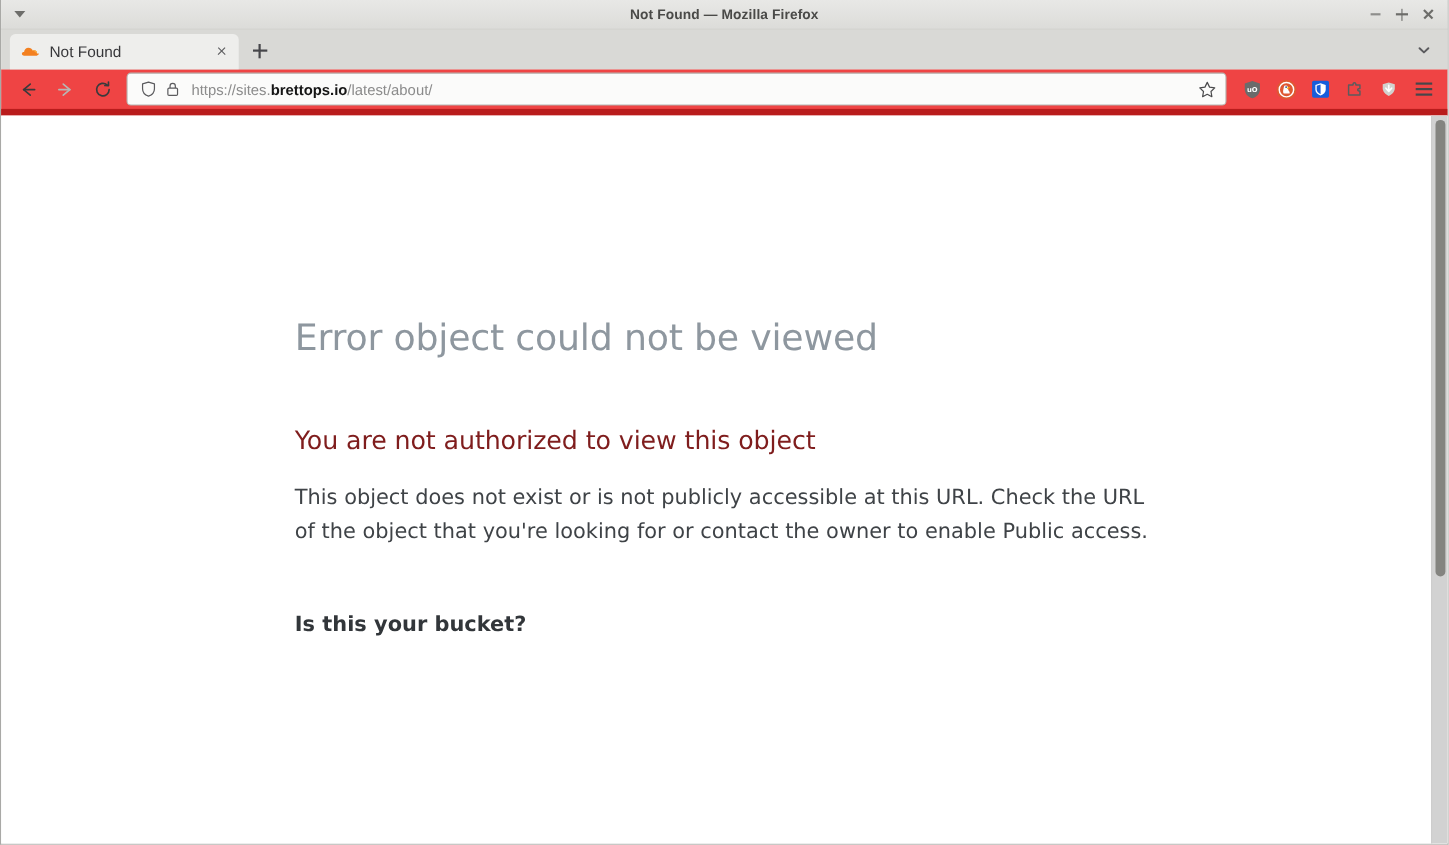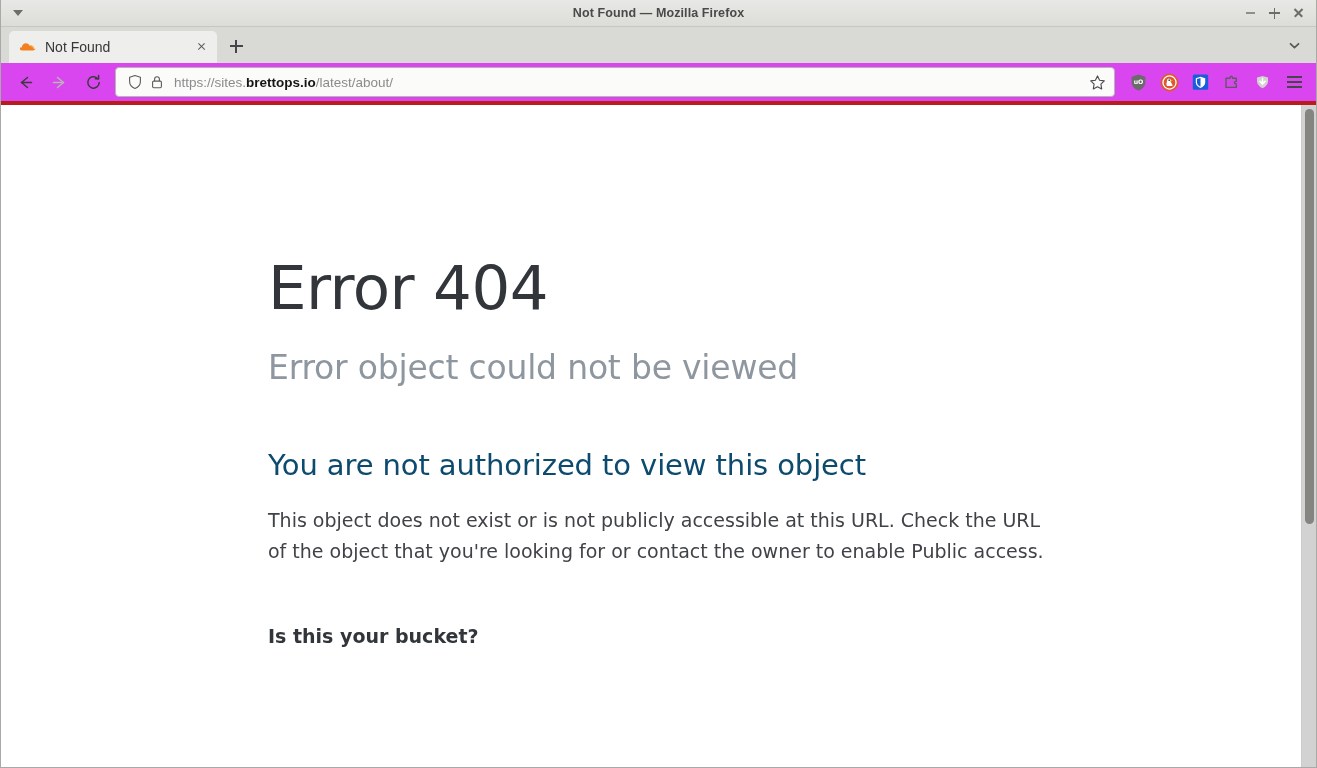--- a/index.html
+++ b/index.html
@@ -176,26 +176,26 @@
     bottom: 4px;
     width: 28px; height: 28px;
     display: flex; align-items: center; justify-content: center;
     cursor: pointer;
   }
 
   
   .navbar {
     height: 42px;
     min-height: 42px;
-    background: #d946ef;
+    background: #ef4444;
     display: flex;
     align-items: center;
     padding: 0 8px;
     gap: 2px;
-    border-bottom: 4px solid #b91c1c;
+    border-bottom: 6px solid #b91c1c;
   }
 
   .nav-btn {
     width: 32px; height: 32px;
     display: flex; align-items: center; justify-content: center;
     cursor: pointer;
     border-radius: 4px;
     flex: 0 0 32px;
   }
   .nav-btn.disabled { cursor: default; }
@@ -295,23 +295,23 @@
   .err-subtitle {
     font-size: 33px;
     line-height: 1;
     color: #8e979f;
     font-weight: normal;
     margin-top: 33px;
     letter-spacing: -0.2px;
   }
 
   .sec-heading {
-    font-size: 29px;
+    font-size: 23px;
     line-height: 1.1;
-    color: #0c4a6e;
+    color: #7f1d1d;
     font-weight: normal;
     margin-top: 66px;
     letter-spacing: -0.1px;
   }
 
   .sec-body {
     font-size: 19px;
     line-height: 31px;
     color: #3f4347;
     margin-top: 23px;
@@ -472,21 +472,20 @@
       <span></span>
       <span></span>
       <span></span>
     </div>
 
   </div>
 
   <div class="viewport">
 
     <div class="page">
-      <h1 class="err-title">Error 404</h1>
       <div class="err-subtitle">Error object could not be viewed</div>
       <h2 class="sec-heading">You are not authorized to view this object</h2>
       <p class="sec-body">This object does not exist or is not publicly accessible at this URL. Check the URL of the object that you're looking for or contact the owner to enable Public access.</p>
       <h3 class="sub-heading">Is this your bucket?</h3>
     </div>
 
     <div class="scrollbar">
       <div class="scroll-thumb"></div>
     </div>
 

